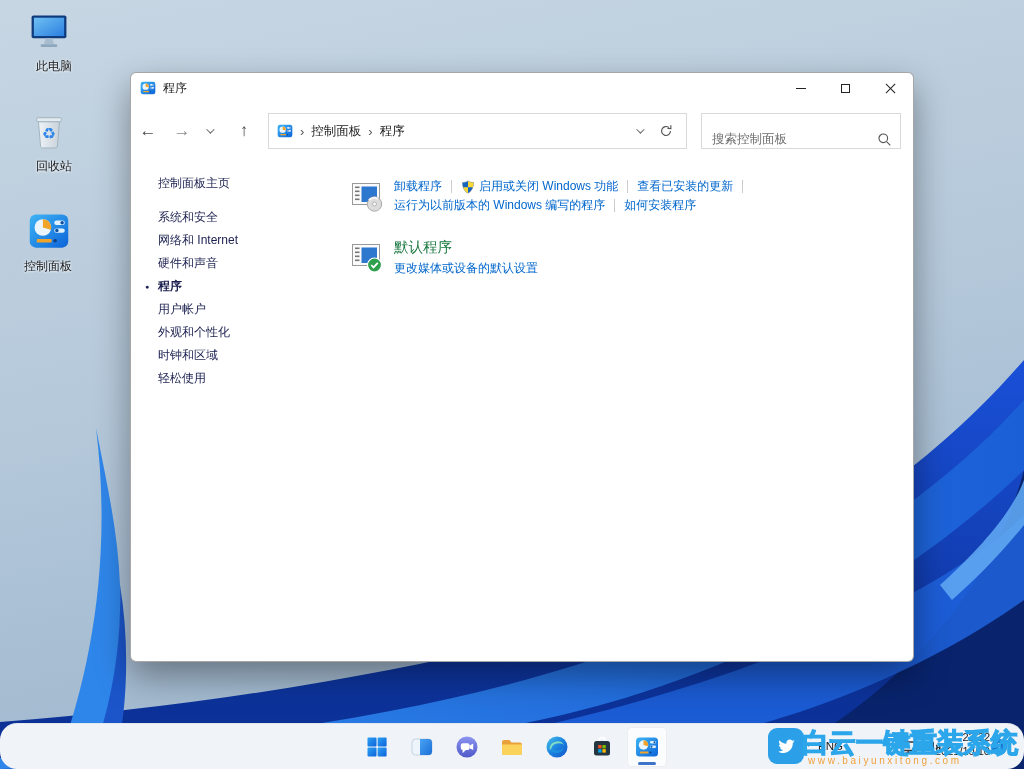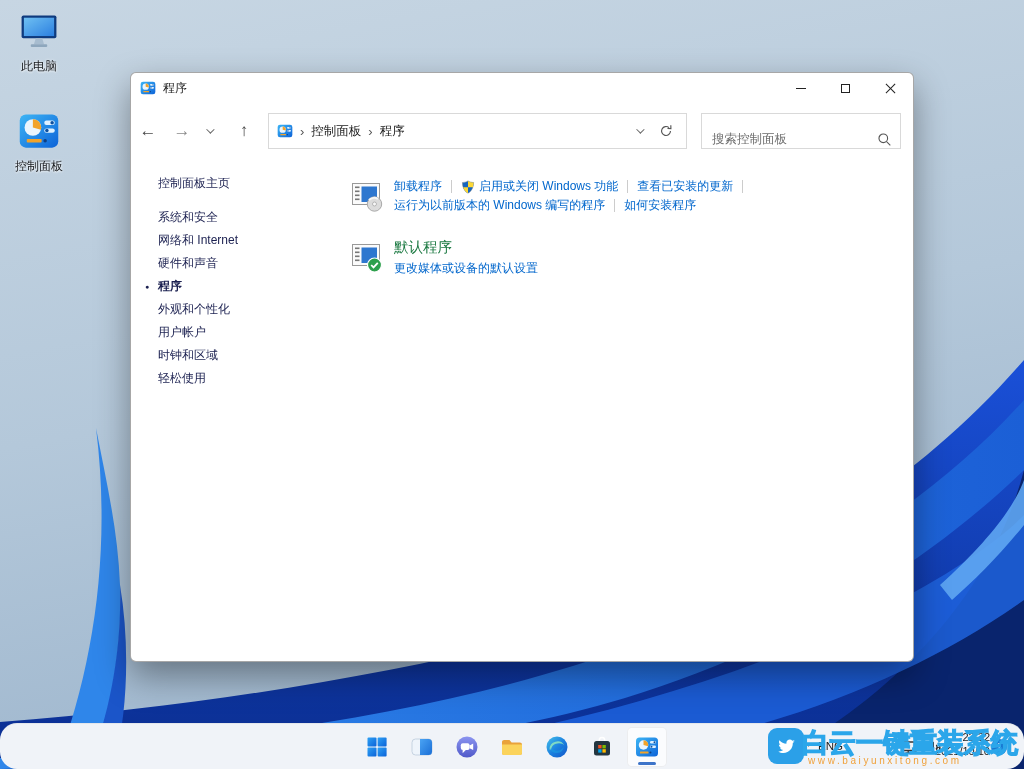--- a/index.html
+++ b/index.html
@@ -4,21 +4,21 @@
 <style>
   * { margin:0; padding:0; box-sizing:border-box; }
   html,body { width:1024px; height:769px; overflow:hidden; }
   body { font-family:"Liberation Sans","DejaVu Sans",sans-serif; position:relative; background:#b4c7d9; }
 
   
   .wallpaper { position:absolute; inset:0; width:1024px; height:769px; }
 
   
   .desk-icons { position:absolute; left:6px; top:8px; width:66px; display:flex; flex-direction:column; }
-  .desk-icon { width:66px; height:92px; margin-bottom:8px; display:flex; flex-direction:column; align-items:center; cursor:pointer; }
+  .desk-icon { width:66px; height:92px; margin-bottom:8px; display:flex; flex-direction:column; align-items:flex-end; cursor:pointer; }
   .desk-icon .ic { width:46px; height:46px; display:flex; align-items:center; justify-content:center; }
   .desk-icon .lbl { margin-top:4px; font-size:12px; color:#15181c; text-shadow:0 0 3px rgba(255,255,255,.9),0 1px 2px rgba(255,255,255,.7); }
 
   
   .win { position:absolute; left:130px; top:72px; width:784px; height:590px; background:#fff;
          border:1px solid rgba(60,60,60,.45); border-radius:6px; box-shadow:0 14px 34px rgba(0,0,0,.38); overflow:hidden; }
   .titlebar { height:30px; display:flex; align-items:center; padding-left:9px; }
   .titlebar .t-ic { width:16px; height:16px; }
   .titlebar .t-txt { font-size:12px; color:#1a1a1a; margin-left:7px; }
   .cap-btns { margin-left:auto; display:flex; height:30px; }
@@ -264,20 +264,28 @@
 </svg>
 
 <div class="desk-icons">
   <div class="desk-icon">
     <span class="ic">
         <svg width="44" height="44">
           <use href="#i-pc"></use>
         </svg>
       </span>
     <span class="lbl">此电脑</span>
+  </div>
+  <div class="desk-icon">
+    <span class="ic">
+        <svg width="44" height="44">
+          <use href="#i-bin"></use>
+        </svg>
+      </span>
+    <span class="lbl">回收站</span>
   </div>
   <div class="desk-icon">
     <span class="ic">
         <svg width="42" height="42">
           <use href="#i-cp"></use>
         </svg>
       </span>
     <span class="lbl">控制面板</span>
   </div>
 </div>
@@ -336,22 +344,22 @@
         </svg>
     </div>
   </div>
 
   <div class="sidebar">
     <div class="side-home">控制面板主页</div>
     <div class="side-item">系统和安全</div>
     <div class="side-item">网络和 Internet</div>
     <div class="side-item">硬件和声音</div>
     <div class="side-item active">程序</div>
+    <div class="side-item">用户帐户</div>
     <div class="side-item">外观和个性化</div>
-    <div class="side-item">用户帐户</div>
     <div class="side-item">时钟和区域</div>
     <div class="side-item">轻松使用</div>
   </div>
 
   <div class="content">
 
     <div class="cgroup">
       <svg class="g-ic">
           <use href="#i-progfeat"></use>
         </svg>

